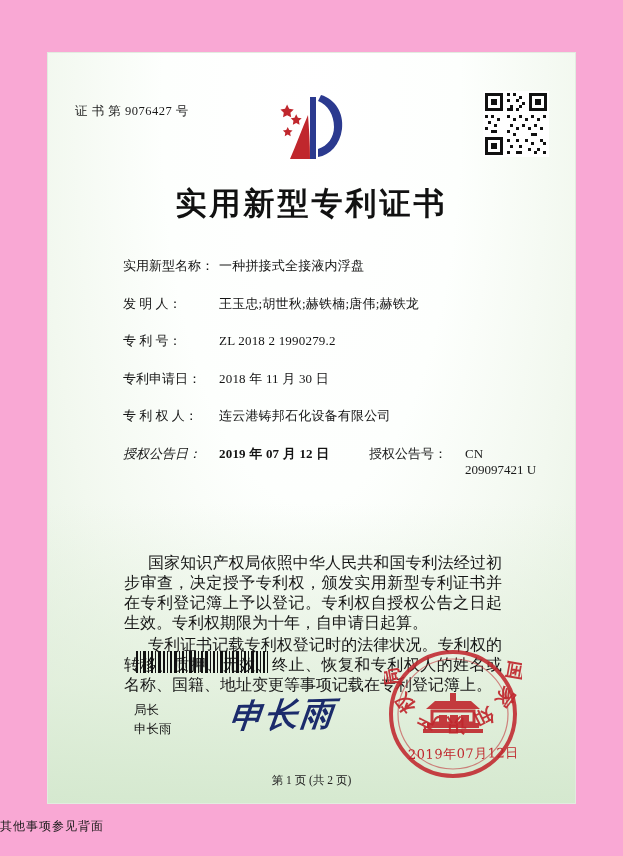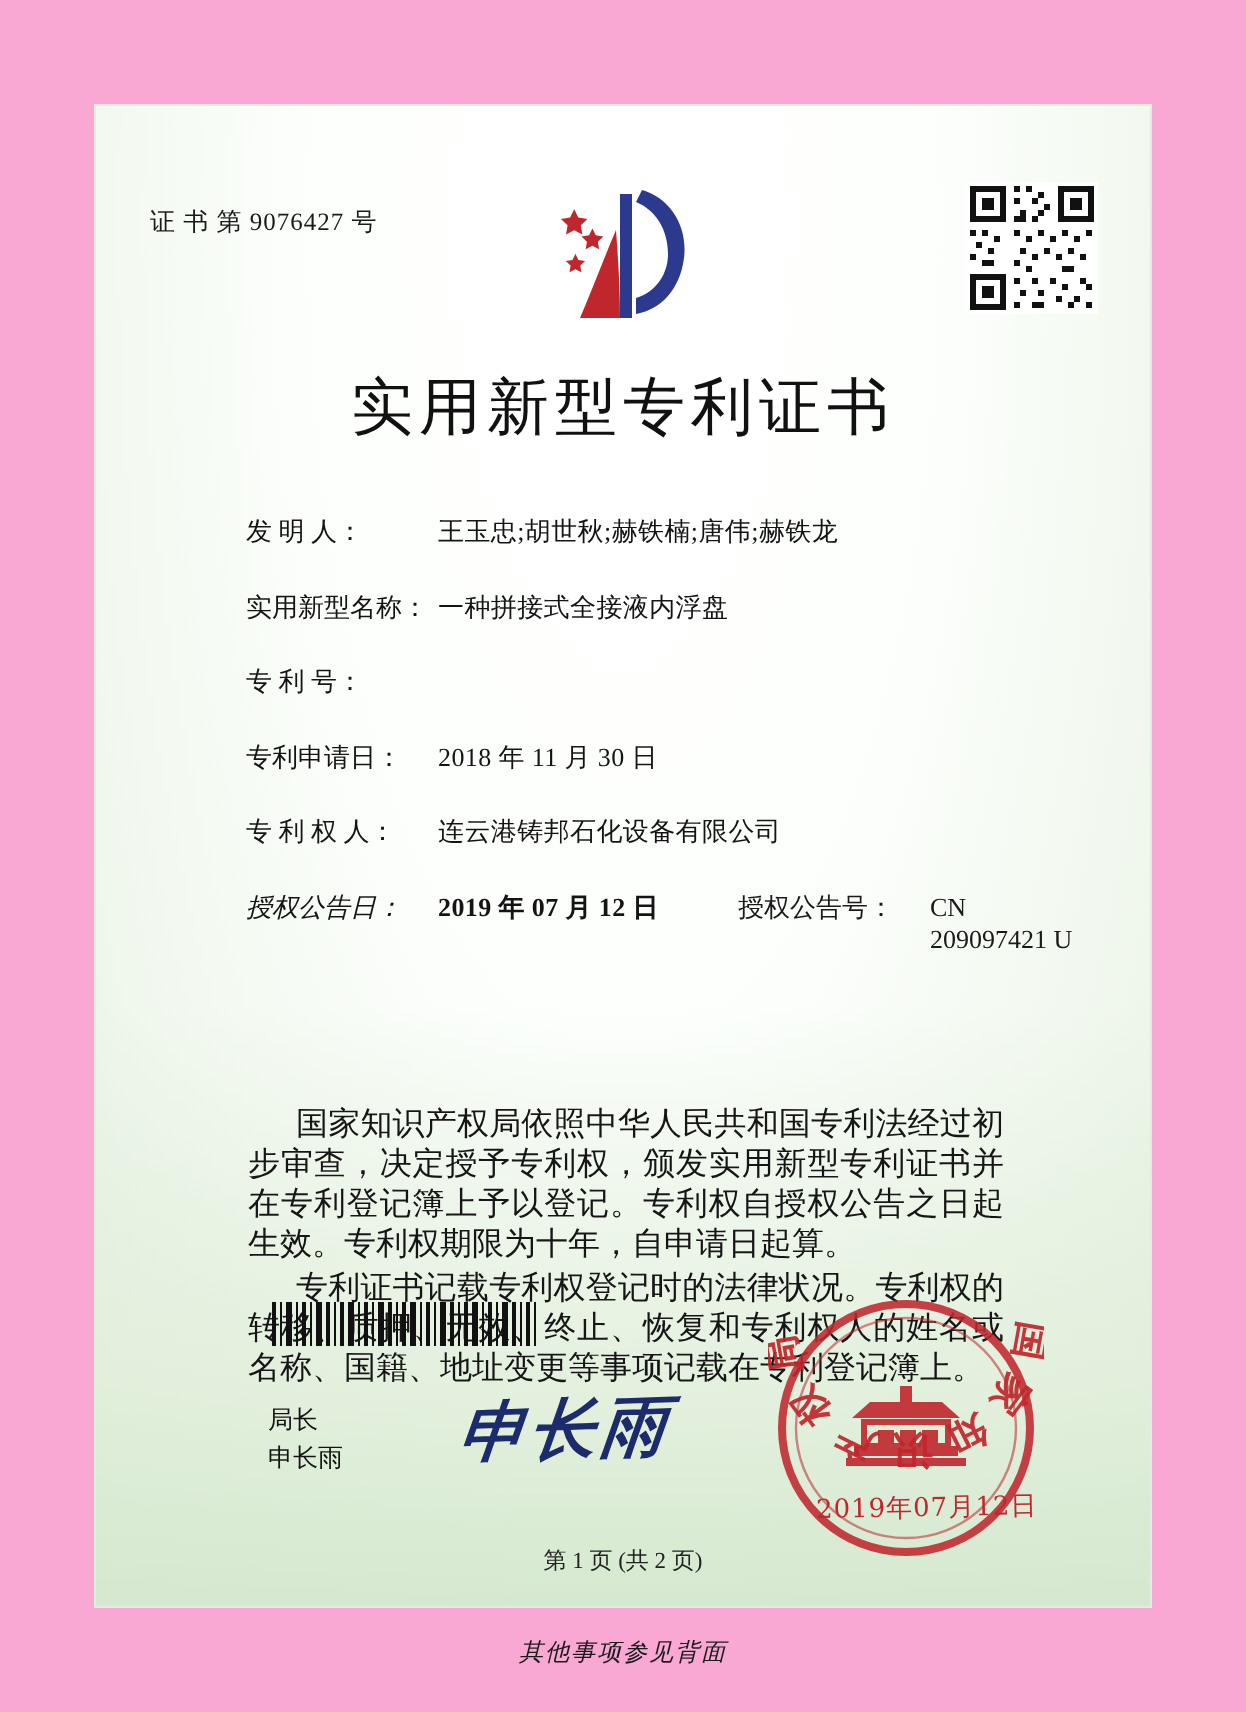--- a/index.html
+++ b/index.html
@@ -78,21 +78,21 @@
     height: 66px;
   }
 
   .title {
     position: absolute;
     left: 0;
     right: 0;
     top: 130px;
     text-align: center;
     font-size: 31px;
-    font-weight: normal;
+    font-weight: bold;
     letter-spacing: 3px;
     font-family: "DejaVu Serif", "Liberation Serif", serif;
     color: #111;
   }
 
   
   .fields {
     position: absolute;
     left: 75px;
     top: 204px;
@@ -193,25 +193,23 @@
     top: 720px;
     text-align: center;
     font-size: 11.5px;
     color: #222;
   }
 
   .footnote {
     position: absolute;
     left: 0; right: 0;
     top: 818px;
-    text-align: center;
     font-size: 12px;
     letter-spacing: 1px;
     color: #1a1a1a;
-    font-style: italic;
   }
 </style>
 </head>
 <body>
 
 <div class="page">
   <div class="cert">
     <div class="cert-inner">
 
       <div class="cert-no">证 书 第 9076427 号</div>
@@ -288,29 +286,30 @@
             <rect x="51" y="60" width="3" height="3"></rect>
               <rect x="60" y="51" width="3" height="3"></rect>
           </g>
         </svg>
       </div>
 
       <div class="title">实用新型专利证书</div>
 
       <div class="fields">
         <div class="row">
+          <span class="label">实用新型名称：</span>
+          <span class="value">一种拼接式全接液内浮盘</span>
+        </div>
+        <div class="row">
           <span class="label">发 明 人：</span>
           <span class="value">王玉忠;胡世秋;赫铁楠;唐伟;赫铁龙</span>
         </div>
         <div class="row">
-          <span class="label">实用新型名称：</span>
-          <span class="value">一种拼接式全接液内浮盘</span>
-        </div>
-        <div class="row">
           <span class="label">专 利 号：</span>
+          <span class="value">ZL 2018 2 1990279.2</span>
         </div>
         <div class="row">
           <span class="label">专利申请日：</span>
           <span class="value">2018 年 11 月 30 日</span>
         </div>
         <div class="row">
           <span class="label">专 利 权 人：</span>
           <span class="value">连云港铸邦石化设备有限公司</span>
         </div>
         <div class="row dual">

